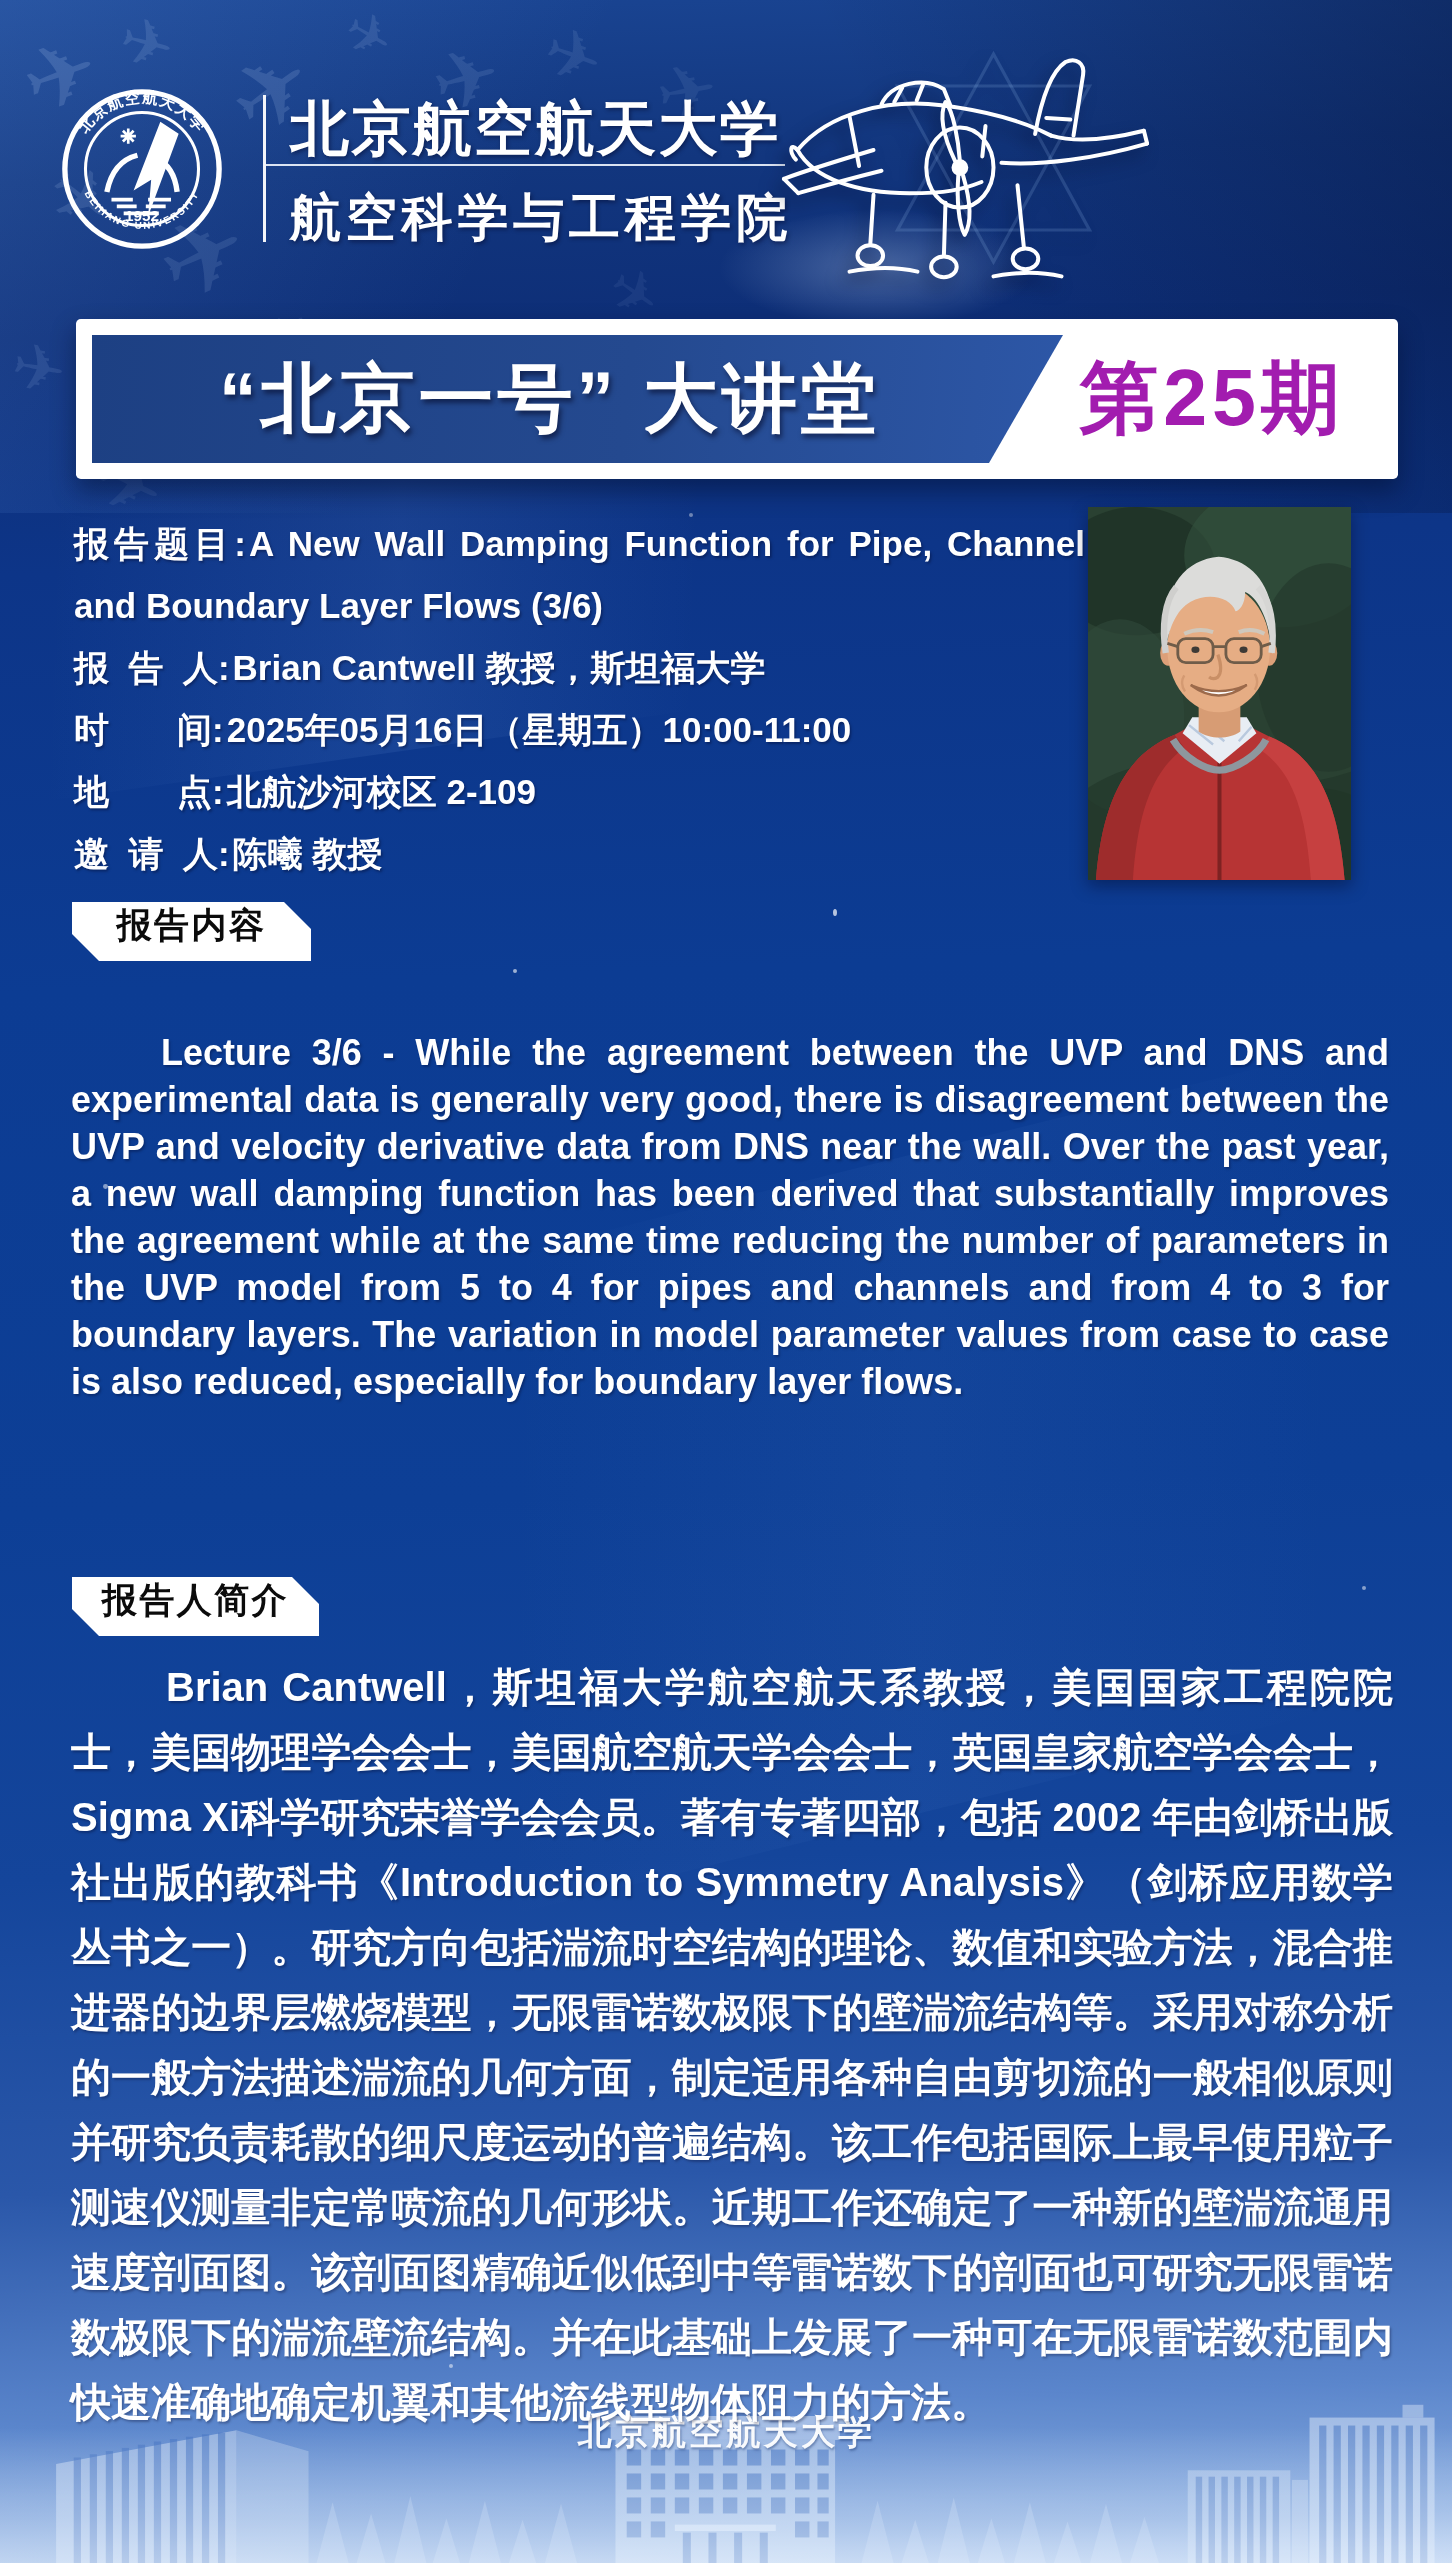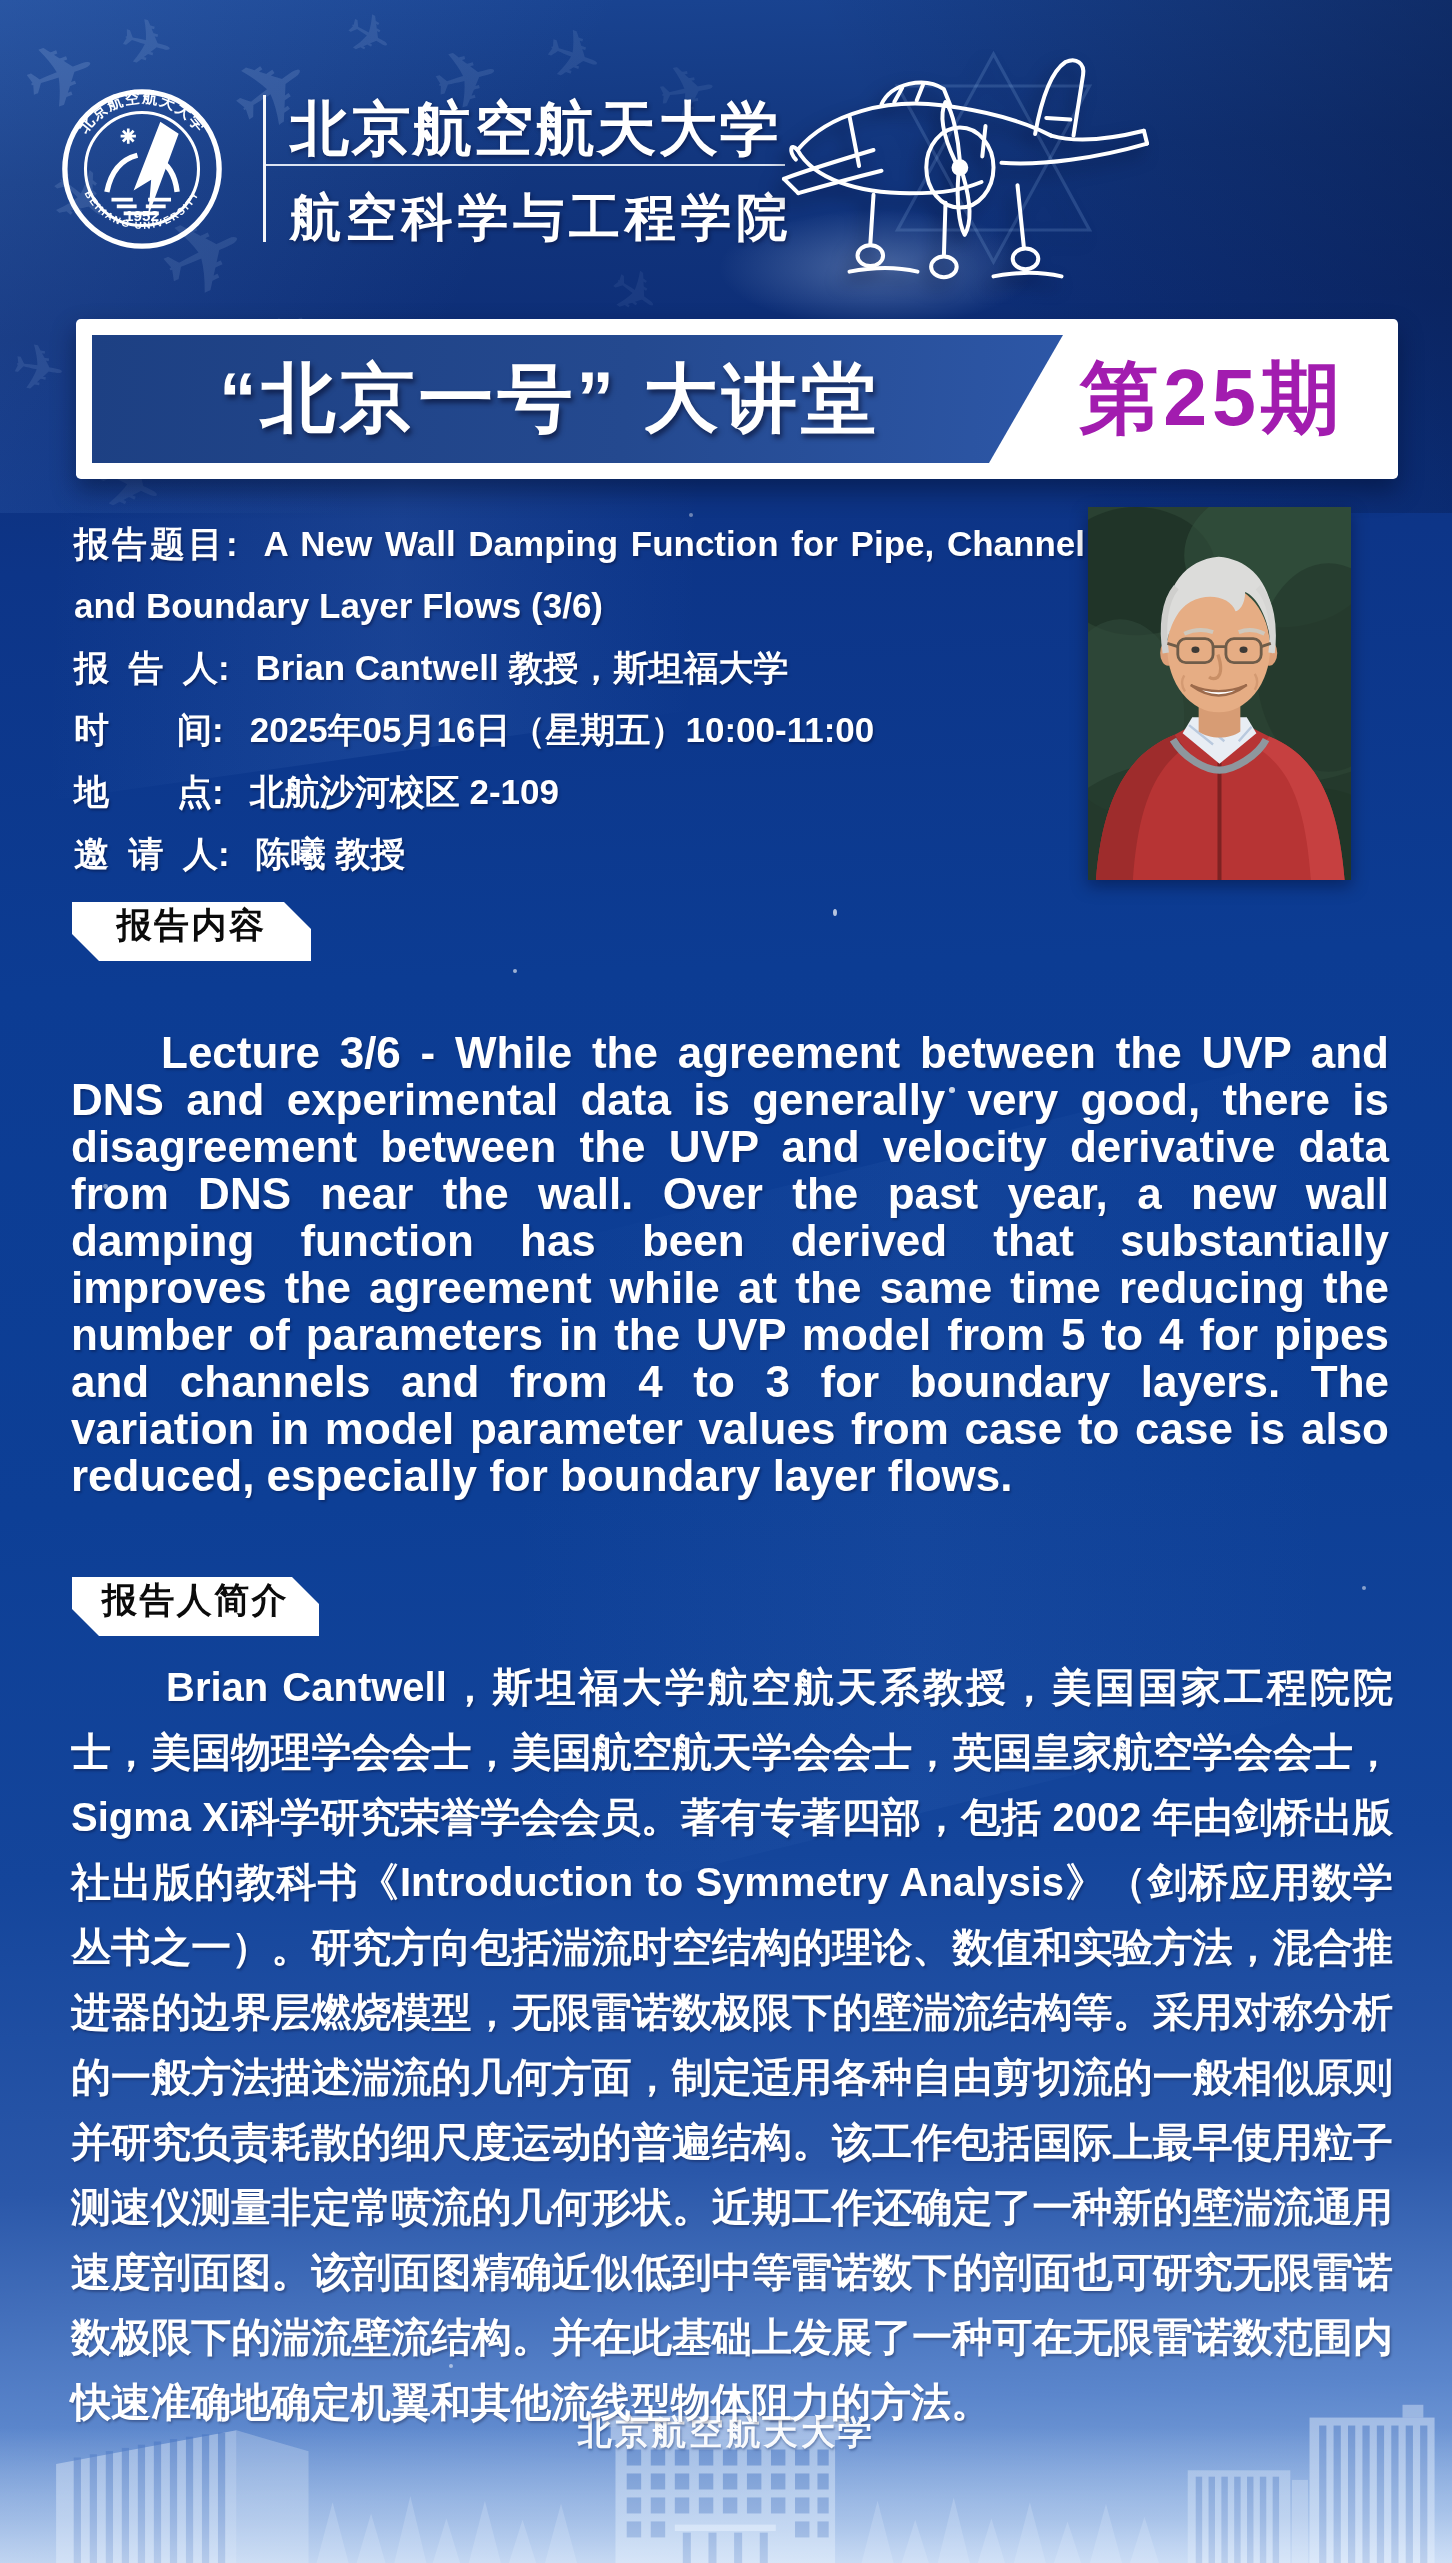--- a/index.html
+++ b/index.html
@@ -32,31 +32,31 @@
     background:linear-gradient(96deg,#1d4083 0%,#24498f 55%,#2d57a7 100%);
     clip-path:polygon(0 0,100% 0,calc(100% - 74px) 100%,0 100%);
     display:flex;align-items:center;justify-content:center;}
   .banner-title{font-size:75px;font-weight:800;color:#fff;letter-spacing:4px;white-space:nowrap;text-shadow:2.4px 4px 4.8px rgba(0,0,25,.5);}
   .banner-issue{position:absolute;right:29px;top:16px;width:314px;height:128px;display:flex;align-items:center;justify-content:center;font-size:79px;font-weight:800;color:#a21caf;letter-spacing:4.8px;white-space:nowrap;}
 
   
   .details{position:absolute;left:74px;top:513px;width:1011px;color:#fff;font-weight:700;font-size:35px;line-height:62px;text-shadow:1.6px 1.6px 2.4px rgba(0,0,30,.35);}
   .detail-row{text-align:justify;}
   .dlabel{white-space:pre;}
-  .dvalue{margin-left:26px;}
+  .dvalue{margin-left:3px;}
 
   .photo{position:absolute;left:1088px;top:507px;width:263px;height:373px;box-shadow:0 6.4px 16px rgba(0,5,30,.4);}
 
   
   .tag{position:absolute;height:59px;background:#fff;color:#0b0b0b;font-weight:800;font-size:35px;letter-spacing:2.4px;display:flex;align-items:flex-start;justify-content:center;white-space:nowrap;
     clip-path:polygon(0 0,calc(100% - 27px) 0,100% 27px,100% 100%,27px 100%,0 calc(100% - 27px));}
   .tag-content{left:72px;top:902px;width:239px;}
   .tag-bio{left:72px;top:1577px;width:247px;}
 
-  .abstract{position:absolute;left:71px;top:1029px;width:1318px;margin:0;color:#fff;font-weight:700;font-size:44px;line-height:47px;text-align:justify;text-indent:90px;text-shadow:1.6px 1.6px 2.4px rgba(0,0,30,.3);}
+  .abstract{position:absolute;left:71px;top:1029px;width:1318px;margin:0;color:#fff;font-weight:700;font-size:36px;line-height:47px;text-align:justify;text-indent:90px;text-shadow:1.6px 1.6px 2.4px rgba(0,0,30,.3);}
   .bio{position:absolute;left:71px;top:1655px;width:1322px;margin:0;color:#fff;font-weight:700;font-size:40px;line-height:65px;text-align:justify;text-indent:95px;text-shadow:1.6px 1.6px 2.4px rgba(0,0,30,.3);z-index:3;}
 
   
   .footer-svg{position:absolute;left:0;top:2384px;width:1453px;height:179px;z-index:1;}
   .footer-mark{position:absolute;left:0;top:2410px;width:1453px;text-align:center;font-size:34px;font-weight:700;color:rgba(255,255,255,.96);letter-spacing:3.2px;z-index:2;text-shadow:0.8px 1.6px 2.4px rgba(20,50,110,.5);}
   .mist{position:absolute;left:0;bottom:0;width:100%;height:136px;z-index:2;background:linear-gradient(180deg,rgba(230,240,252,0) 0%,rgba(226,238,252,.38) 70%,rgba(238,246,255,.55) 100%);}
 </style>
 </head>
 <body>
 

